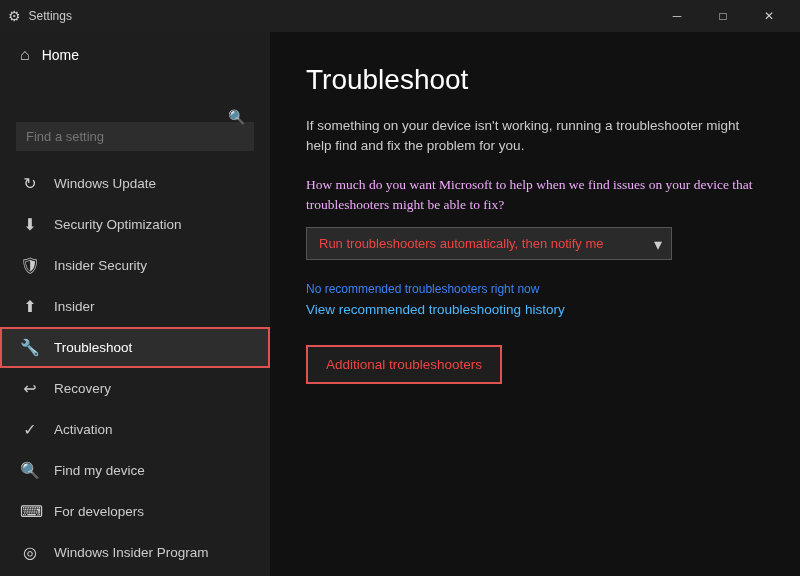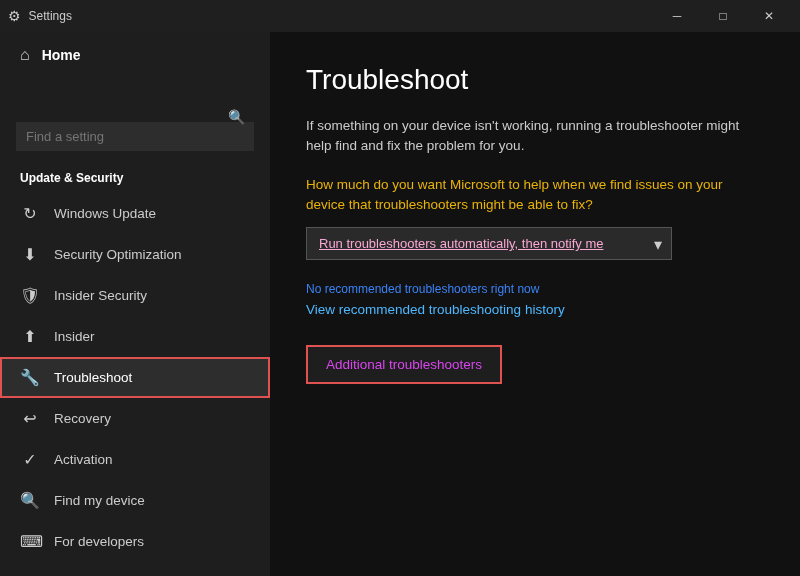--- a/index.html
+++ b/index.html
@@ -78,21 +78,20 @@
       padding: 14px 20px;
       cursor: pointer;
     }
     .home-icon {
       font-size: 16px;
       color: #ccc;
     }
     .home-label {
       font-size: 14px;
       color: #fff;
-      font-weight: bold;
     }
 
     .search-box {
       margin: 4px 16px 12px;
       position: relative;
     }
     .search-input {
       width: 100%;
       background: #2d2d2d;
       border: none;
@@ -156,40 +155,40 @@
 
     .description {
       font-size: 13.5px;
       color: #ccc;
       line-height: 1.5;
       margin-bottom: 18px;
     }
 
     .question {
       font-size: 13.5px;
-      color: #eab308;
+      color: #f0abfc;
       line-height: 1.5;
       margin-bottom: 12px;
+      font-family: Liberation Serif, serif;
     }
 
     .dropdown-wrapper {
       margin-bottom: 22px;
     }
     .dropdown-select {
       background: #2a2a2a;
       border: 1px solid #555;
-      color: #f9a8d4;
+      color: #ef4444;
       padding: 8px 36px 8px 12px;
       font-size: 13px;
       appearance: none;
       -webkit-appearance: none;
       cursor: pointer;
       min-width: 340px;
       outline: none;
-      text-decoration: underline;
     }
     .dropdown-container {
       position: relative;
       display: inline-block;
     }
     .dropdown-arrow {
       position: absolute;
       right: 10px;
       top: 50%;
       transform: translateY(-50%);
@@ -218,21 +217,21 @@
       cursor: pointer;
     }
 
     .additional-btn-wrapper {
       display: inline-block;
       border: 2px solid #e05252;
     }
     .additional-btn {
       background: #1e1e1e;
       border: none;
-      color: #d946ef;
+      color: #ef4444;
       padding: 10px 18px;
       font-size: 13.5px;
       cursor: pointer;
       display: block;
     }
 
     
     .nav-item.highlighted {
       outline: 2px solid #e05252;
       outline-offset: -2px;
@@ -259,21 +258,20 @@
     <div class="sidebar-home">
       <span class="home-icon">⌂</span>
       <span class="home-label">Home</span>
     </div>
 
     <div class="search-box">
       <input class="search-input" type="text" placeholder="Find a setting" style="">
       <span class="search-icon">🔍</span>
     </div>
 
-    <div class="section-label">Update &amp; Security</div>
 
     <div class="nav-item">
       <span class="nav-icon">↻</span>
       <span>Windows Update</span>
     </div>
     <div class="nav-item">
       <span class="nav-icon">⬇</span>
       <span>Security Optimization</span>
     </div>
     <div class="nav-item">

